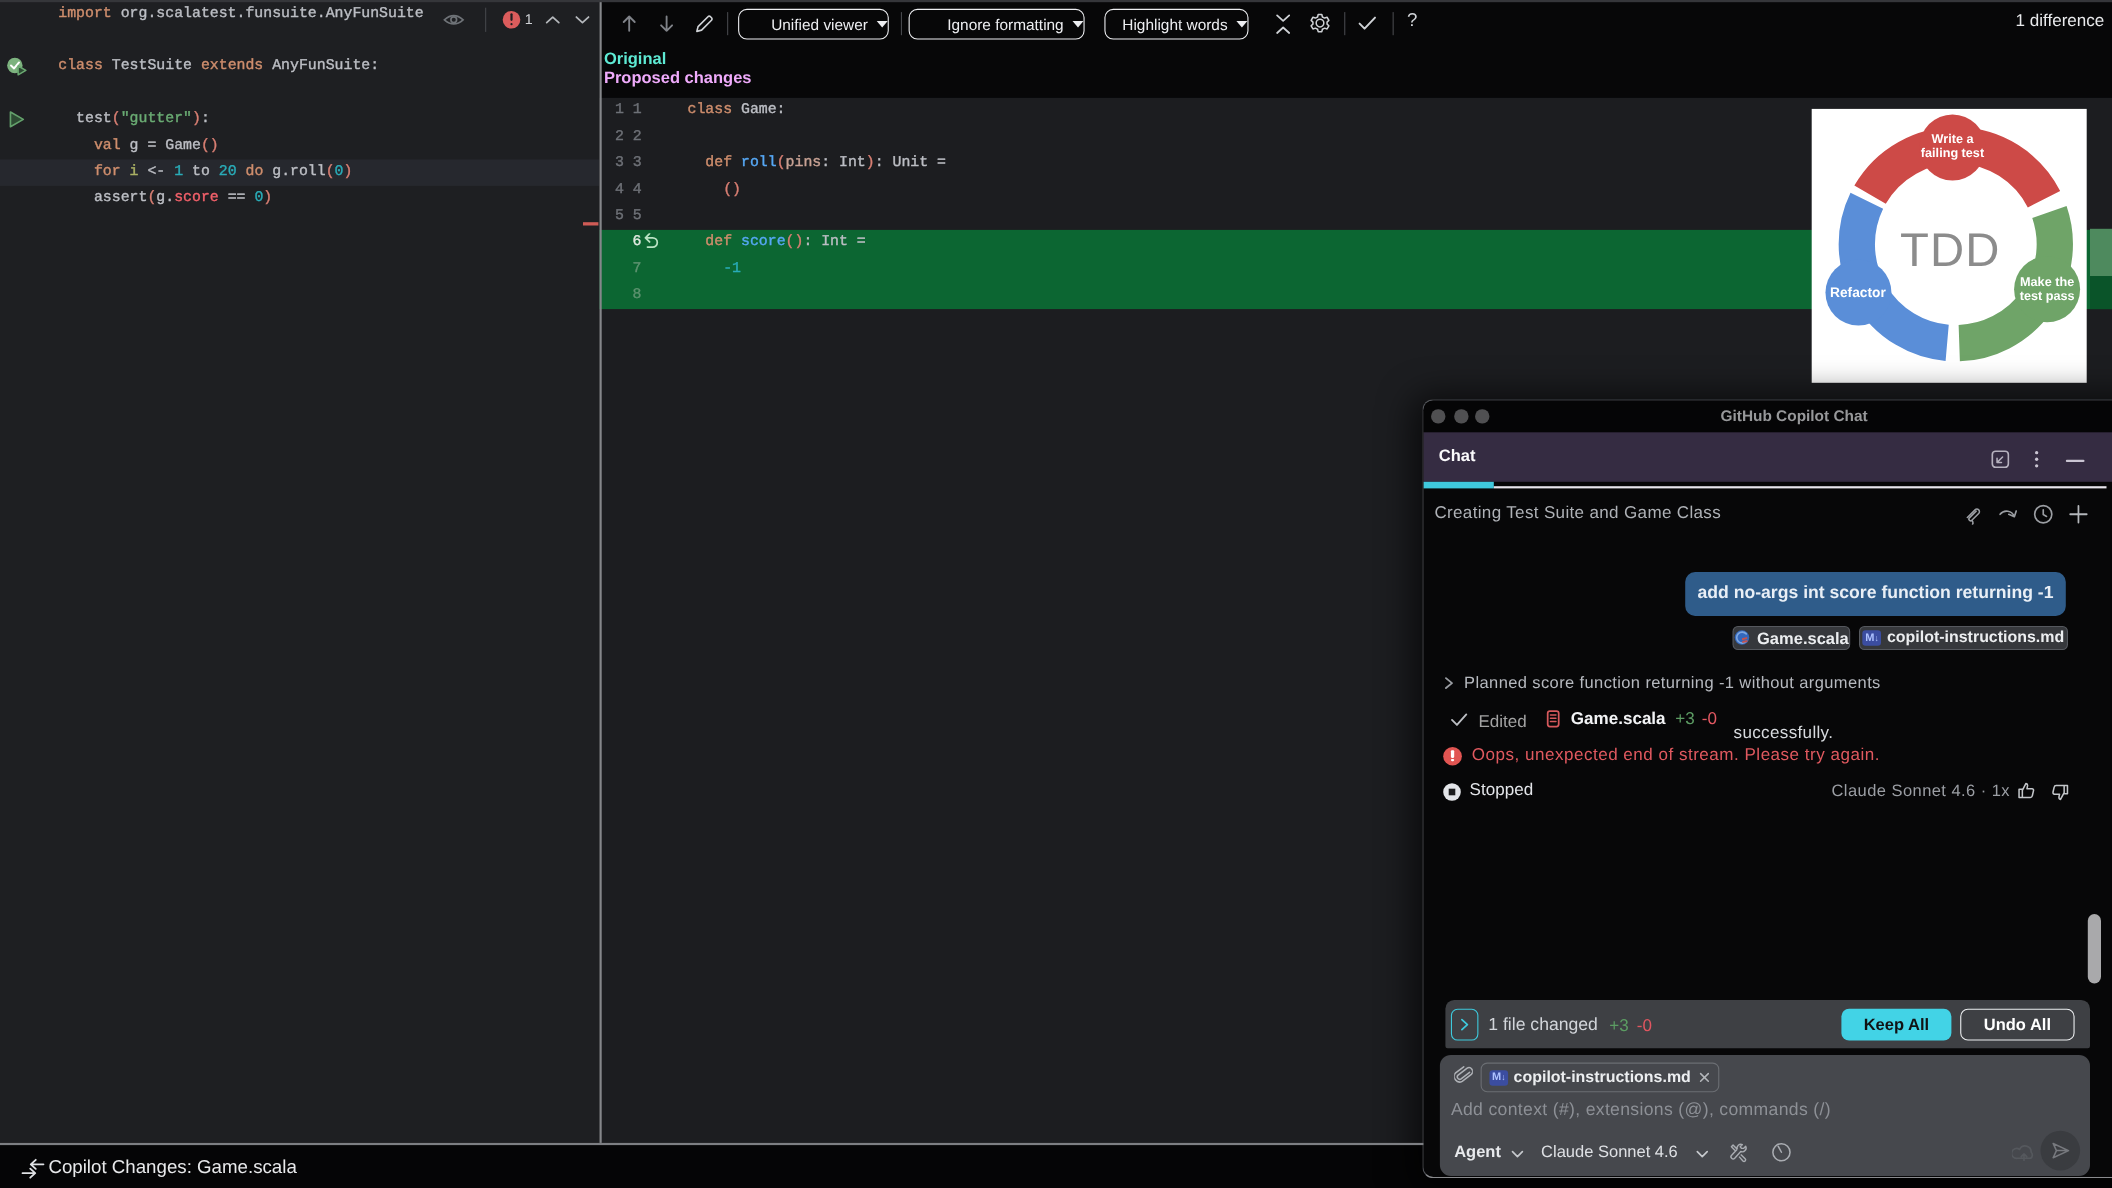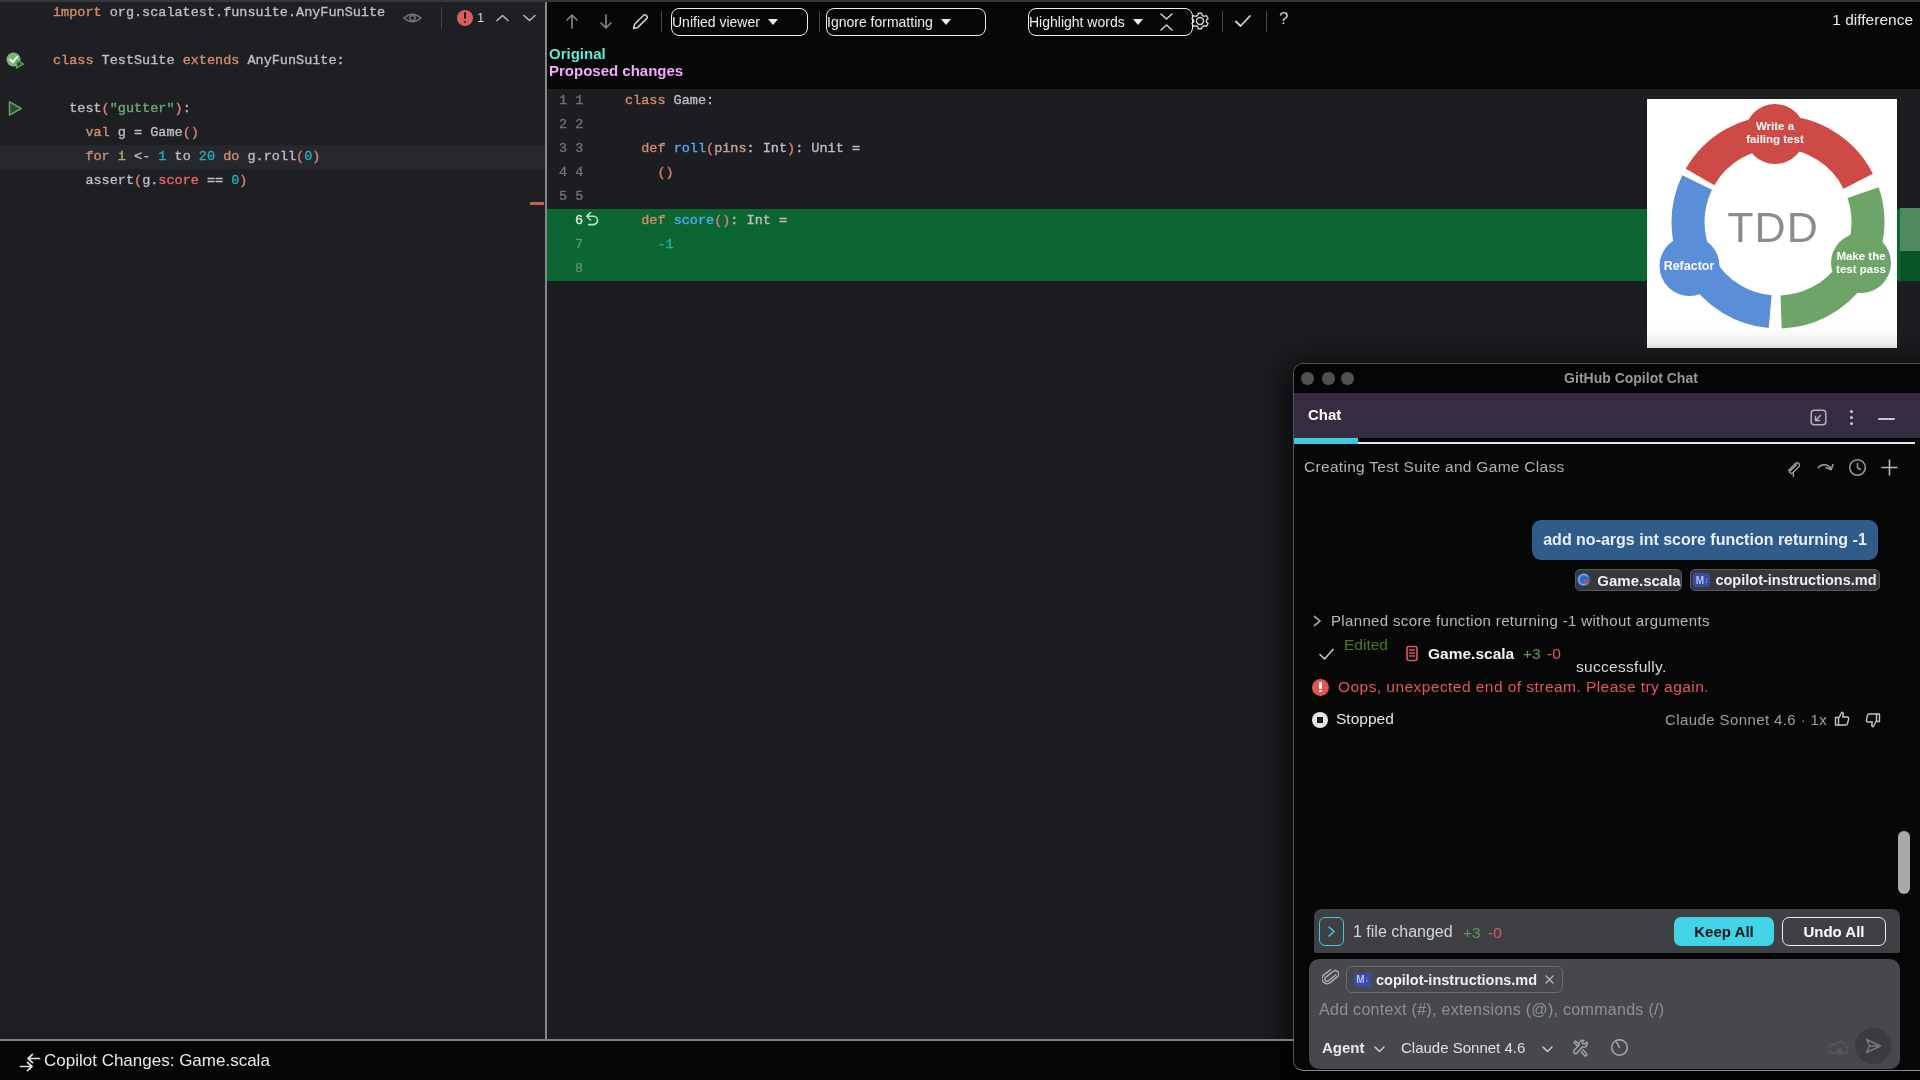--- a/index.html
+++ b/index.html
@@ -74,21 +74,21 @@
   <svg class="abs" style="left:51px;top:11px;" width="20" height="21" viewBox="0 0 20 21">
     <path d="M10 4 L10 17 M5 12 L10 17 L15 12" stroke="#7f8288" stroke-width="1.7" fill="none" stroke-linecap="round" stroke-linejoin="round"></path>
   </svg>
   <svg class="abs" style="left:85px;top:11px;" width="21" height="21" viewBox="0 0 21 21">
     <path d="M3.5 17.5 L4.6 13.2 L13.6 4.2 A1.6 1.6 0 0 1 15.9 4.2 L16.8 5.1 A1.6 1.6 0 0 1 16.8 7.4 L7.8 16.4 L3.5 17.5 Z" stroke="#cfd2d6" stroke-width="1.5" fill="none" stroke-linejoin="round"></path>
   </svg>
   <div class="abs" style="left:116px;top:11px;width:1px;height:21px;background:#46484c;"></div>
   <div class="abs btnv" style="left:126px;top:8px;width:137px;">Unified viewer<span class="car"></span></div>
   <div class="abs" style="left:274px;top:11px;width:1px;height:21px;background:#46484c;"></div>
   <div class="abs btnv" style="left:281px;top:8px;width:160px;">Ignore formatting<span class="car"></span></div>
-  <div class="abs btnv" style="left:483px;top:8px;width:165px;">Highlight words<span class="car"></span></div>
+  <div class="abs btnv" style="left:459px;top:8px;width:131px;">Highlight words<span class="car"></span></div>
   <svg class="abs" style="left:613px;top:11px;" width="17" height="22" viewBox="0 0 17 22">
     <path d="M3 3 L8.5 8 L14 3 M3 19 L8.5 14 L14 19" stroke="#cfd2d6" stroke-width="1.6" fill="none" stroke-linecap="round" stroke-linejoin="round"></path>
   </svg>
   <svg class="abs" style="left:644px;top:10px;" width="22" height="22" viewBox="0 0 24 24">
     <path d="M12 8.2 A3.8 3.8 0 1 0 12 15.8 A3.8 3.8 0 1 0 12 8.2 M10.2 3.5 L13.8 3.5 L14.4 5.9 L16.6 7 L19 6.2 L20.8 9.3 L19 11 L19 13 L20.8 14.7 L19 17.8 L16.6 17 L14.4 18.1 L13.8 20.5 L10.2 20.5 L9.6 18.1 L7.4 17 L5 17.8 L3.2 14.7 L5 13 L5 11 L3.2 9.3 L5 6.2 L7.4 7 L9.6 5.9 Z" stroke="#cfd2d6" stroke-width="1.5" fill="none" stroke-linejoin="round"></path>
   </svg>
   <div class="abs" style="left:677px;top:11px;width:1px;height:21px;background:#46484c;"></div>
   <svg class="abs" style="left:688px;top:12px;" width="20" height="18" viewBox="0 0 20 18">
     <path d="M3 9.5 L7.5 14 L17 4" stroke="#cfd2d6" stroke-width="1.8" fill="none" stroke-linecap="round" stroke-linejoin="round"></path>
   </svg>
@@ -194,21 +194,21 @@
     <span class="mdico">M<span style="font-size:8px;">↓</span></span>copilot-instructions.md</div>
 
   <svg class="abs" style="left:18px;top:250px;" width="10" height="14" viewBox="0 0 10 14">
     <path d="M2.5 2.5 L8 7 L2.5 11.5" stroke="#9a9da2" stroke-width="1.7" fill="none" stroke-linecap="round" stroke-linejoin="round"></path>
   </svg>
   <div class="abs" style="left:37px;top:248px;color:#b6b9bf;font-size:15px;letter-spacing:0.35px;">Planned score function returning -1 without arguments</div>
 
   <svg class="abs" style="left:24px;top:283px;" width="17" height="14" viewBox="0 0 17 14">
     <path d="M2 7.5 L6.5 12 L15 2.5" stroke="#bbbec3" stroke-width="1.7" fill="none" stroke-linecap="round" stroke-linejoin="round"></path>
   </svg>
-  <div class="abs" style="left:50px;top:272px;color:#4d7c0f;font-size:15.5px;">Edited</div>
+  <div class="abs" style="left:50px;top:284px;color:#a3a3a3;font-size:15.5px;">Edited</div>
   <svg class="abs" style="left:111px;top:281px;" width="14" height="17" viewBox="0 0 14 17">
     <rect x="2" y="1.5" width="10" height="14" rx="2" stroke="#d5595c" stroke-width="1.6" fill="none"></rect>
     <path d="M4.5 5 L9.5 5 M4.5 8 L9.5 8 M4.5 11 L9.5 11" stroke="#d5595c" stroke-width="1.4" stroke-linecap="round"></path>
   </svg>
   <div class="abs" style="left:134px;top:281px;color:#f2f3f5;font-size:15.5px;font-weight:700;">Game.scala</div>
   <div class="abs" style="left:229px;top:281px;color:#5c9c63;font-size:15.5px;">+3</div>
   <div class="abs" style="left:253px;top:281px;color:#e25862;font-size:15.5px;">-0</div>
   <div class="abs" style="left:282px;top:281px;color:#d7dade;font-size:15.5px;letter-spacing:0.3px;margin-top:13px;">successfully.</div>
 
   <div class="abs" style="left:18px;top:315px;width:17px;height:17px;border-radius:50%;background:#e15552;"></div>
@@ -281,21 +281,21 @@
 
 <div class="abs" style="left:0;top:1039px;width:1294px;height:2px;background:#7d7f83;"></div>
 <div class="abs" style="left:545px;top:0px;width:1.5px;height:1039px;background:#85878a;z-index:40;"></div>
 <svg class="abs" style="left:18px;top:1052px;" width="24" height="22" viewBox="0 0 24 22">
   <path d="M21.5 6.5 L10.5 6.5 M14.5 2.4 L10 6.5 L14.5 10.6 M2.5 14.5 L13.5 14.5 M9.5 10.4 L14 14.5 L9.5 18.6" stroke="#dfe1e4" stroke-width="1.7" fill="none" stroke-linecap="round" stroke-linejoin="round"></path>
 </svg>
 <div class="abs" style="left:44px;top:1051px;color:#e8e9eb;font-size:17px;font-weight:500;">Copilot Changes: Game.scala</div>
 
 <style>
   .btnv { height:28px; border:1.5px solid #edeef1; border-radius:8px; color:#edeef1;
-    font-size:14px; font-weight:500; display:flex; align-items:center; justify-content:flex-start; gap:8px; }
+    font-size:14px; font-weight:500; display:flex; align-items:center; justify-content:flex-end; gap:8px; }
   .car { width:0; height:0; border-left:5px solid transparent; border-right:5px solid transparent; border-top:6px solid #edeef1; }
   .chip { height:22px; background:#36383c; border:1px solid #55585e; border-radius:5px;
     color:#eceef0; font-size:15px; font-weight:700; display:flex; align-items:center; justify-content:center; }
   .chip2 { height:27px; border:1px solid #6b6e73; border-radius:6px; padding:0 7px;
     color:#eceef0; font-size:14.5px; font-weight:700; display:flex; align-items:center; }
   .mdico { display:inline-flex; align-items:center; justify-content:center; width:17px; height:14px;
     background:#3b4da0; border-radius:3px; color:#aec2ff; font-size:10px; font-weight:700; margin-right:5px; }
 </style>
 
 </body></html>

